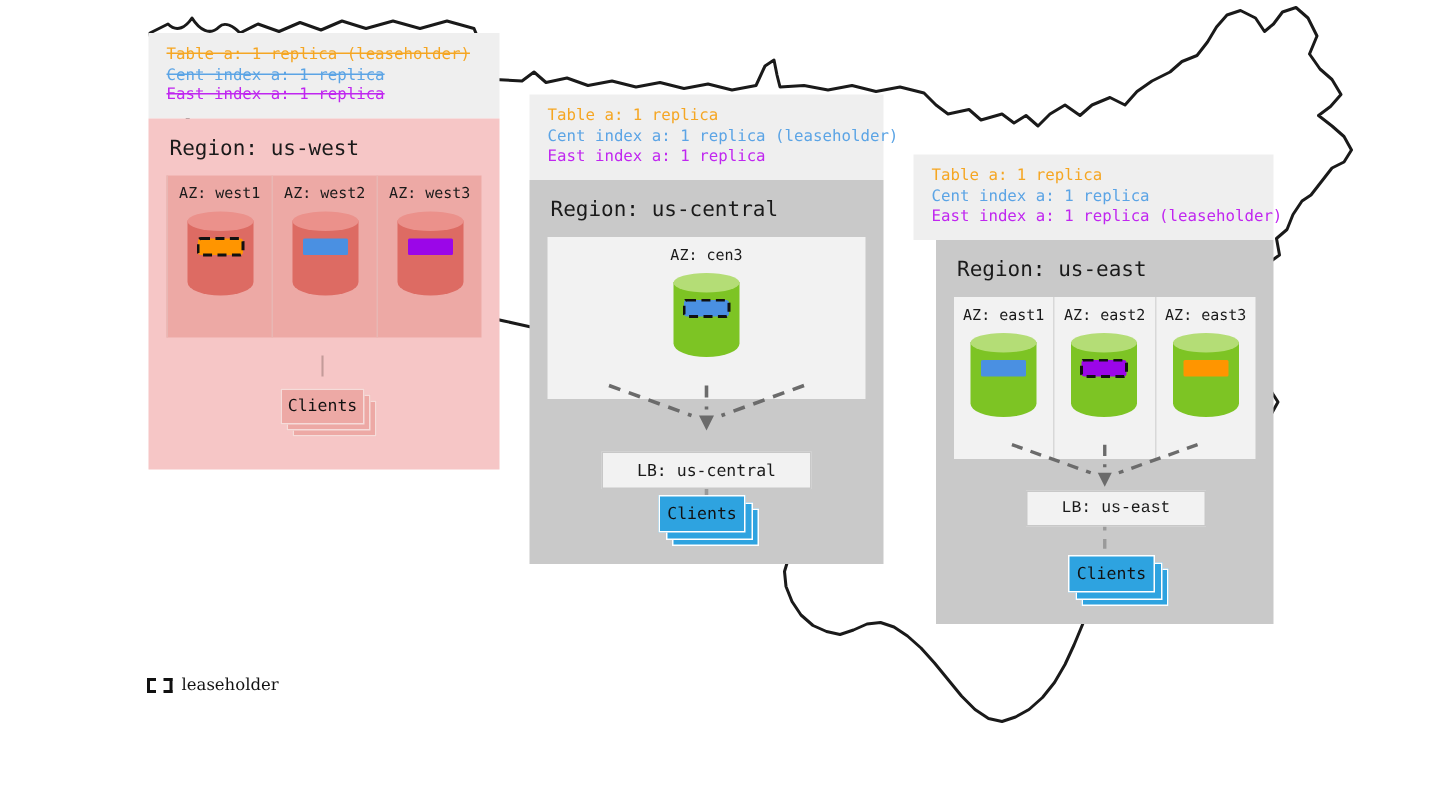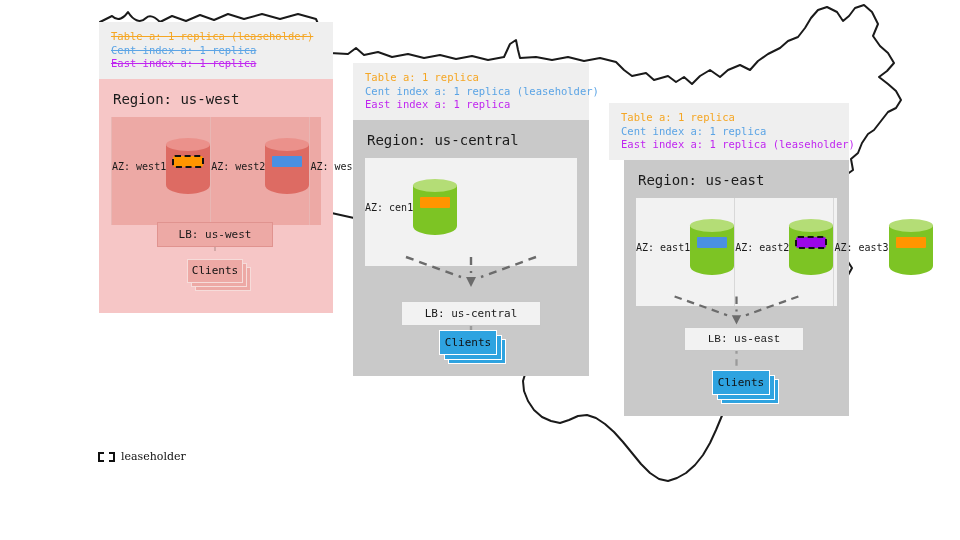--- a/index.html
+++ b/index.html
@@ -75,21 +75,21 @@
   }
   .region.dead .az-strip { background: #eda9a5; }
 
   .az {
     flex: 1 1 0;
     position: relative;
     padding: 7px 0 10px 0;
     box-sizing: border-box;
     border-left: 1px solid #d8d8d8;
     display: flex;
-    flex-direction: row;
+    flex-direction: column;
     align-items: center;
   }
   .region.dead .az { border-left: 1px solid #e8b7b4; }
   .az:first-child { border-left: none; }
 
   .az-label {
     font-family: "DejaVu Sans Mono", monospace;
     font-size: 10px;
     color: #1a1a1a;
     white-space: pre;
@@ -300,21 +300,20 @@
             <div class="cyl-top"></div>
             <div class="chunk" style="background:#9b06e8;"></div>
           </div>
         </div>
       </div>
 
       <svg class="arrows" viewBox="0 0 234 234">
         <line x1="116" y1="158" x2="116" y2="172" stroke="#c39b99" stroke-width="1.4"></line>
       </svg>
 
-      <div class="lb-box" style="left:58px; top:143px; width:116px;">LB: us-west</div>
 
       <div class="clients-stack" style="left:88px; top:180px; width:64px; height:34px;">
         <div class="card" style="left:8px; top:8px; width:56px; height:24px;"></div>
         <div class="card" style="left:4px; top:4px; width:56px; height:24px;"></div>
         <div class="card front" style="left:0px; top:0px; width:56px; height:24px;">Clients</div>
       </div>
     </div>
   </div>
 
   <div class="region" id="region-us-central" style="left:353px; top:63px; width:236px;">
@@ -323,25 +322,25 @@
       <div class="legend-line c-table">Table a: 1 replica</div>
       <div class="legend-line c-cent">Cent index a: 1 replica (leaseholder)</div>
       <div class="legend-line c-east">East index a: 1 replica</div>
     </div>
 
     <div class="region-body" style="height:256px;">
       <div class="region-title">Region: us-central</div>
 
       <div class="az-strip" style="height:108px;">
         <div class="az">
-          <div class="az-label">AZ: cen1</div>
-          <div class="node">
-            <div class="cyl-body"></div>
-            <div class="cyl-top"></div>
-            <div class="chunk" style="background:#ff9500;"></div>
+          <div class="az-label">AZ: cen3</div>
+          <div class="node">
+            <div class="cyl-body"></div>
+            <div class="cyl-top"></div>
+            <div class="chunk lease" style="background:#4a90e2;"></div>
           </div>
         </div>
       </div>
 
       <svg class="arrows" viewBox="0 0 236 256">
         <g stroke="#6b6b6b" stroke-width="2.4" fill="none" stroke-dasharray="8,6">
           <line x1="53" y1="137" x2="108" y2="157"></line>
           <line x1="118" y1="137" x2="118" y2="153"></line>
           <line x1="183" y1="137" x2="128" y2="157"></line>
         </g>

